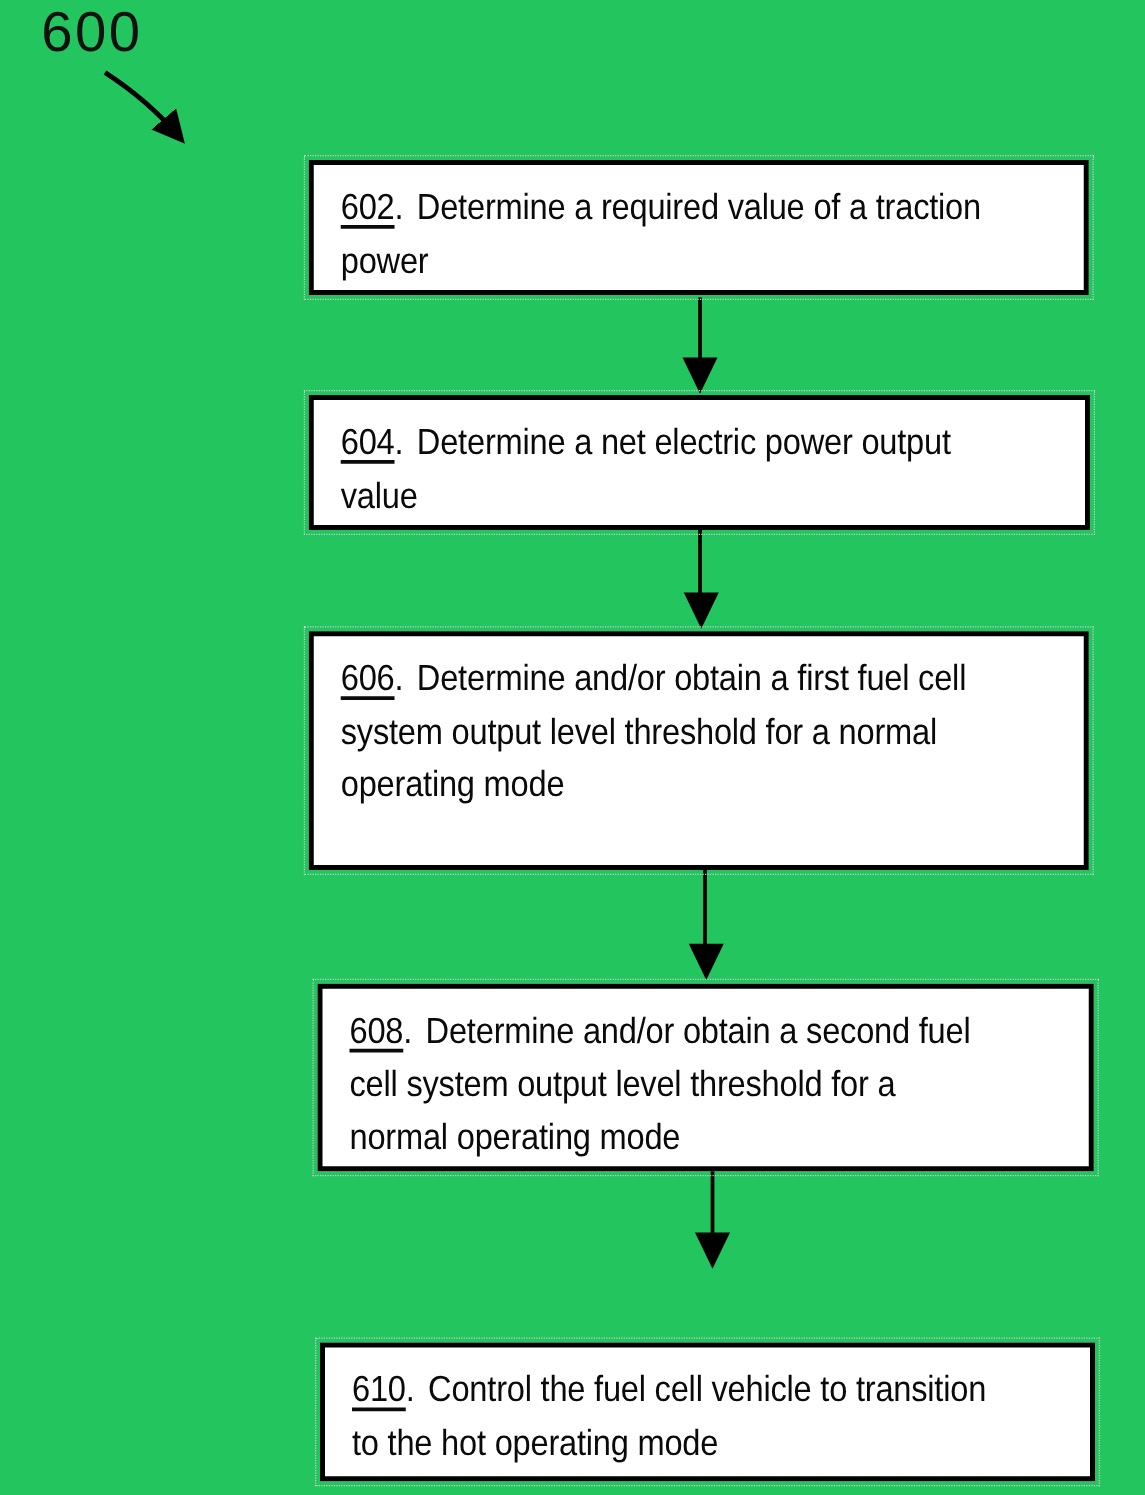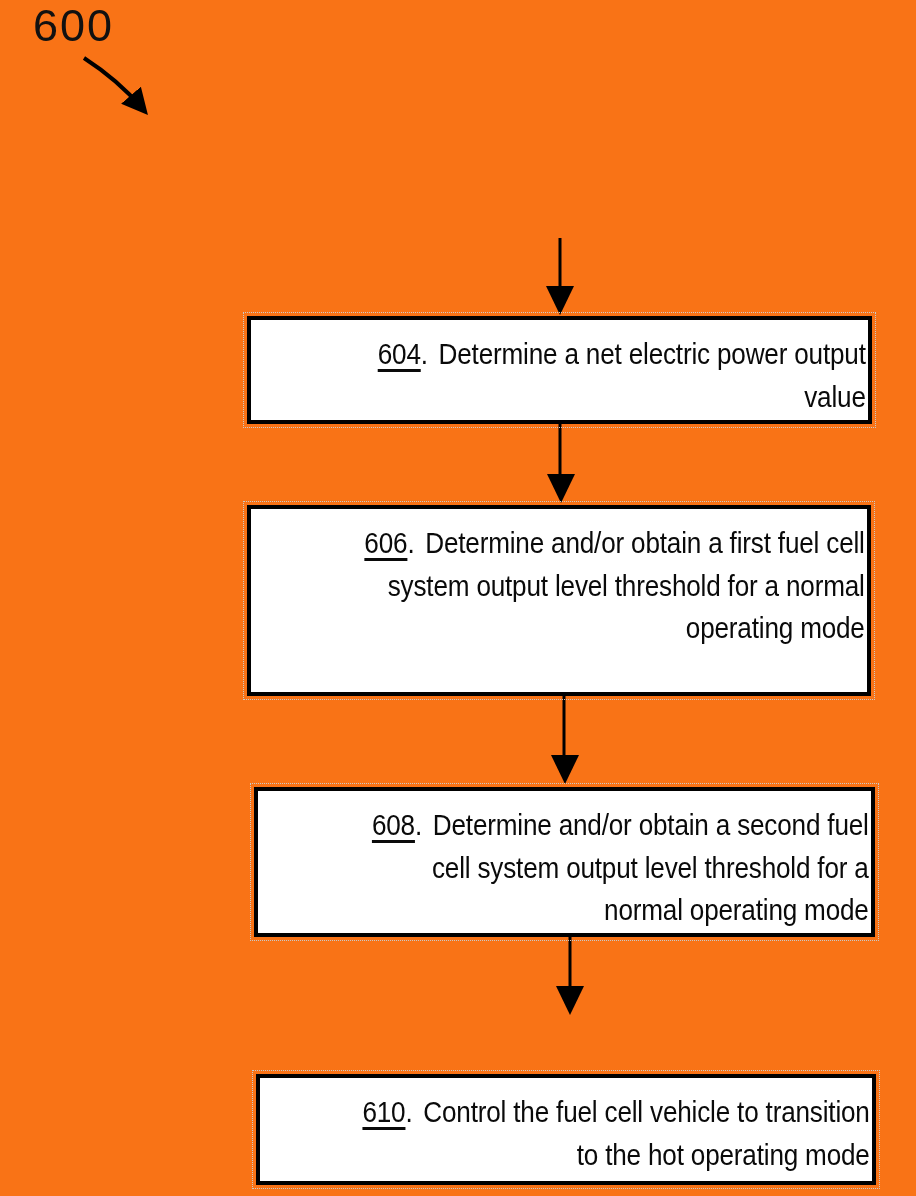--- a/index.html
+++ b/index.html
@@ -1,18 +1,18 @@
 <!DOCTYPE html>
 <html><head>
 <meta charset="utf-8">
 <style>
   * { margin:0; padding:0; box-sizing:border-box; }
   html,body { width:916px; height:1196px; background:#ffffff;
               font-family:"Liberation Sans", sans-serif; }
-  .canvas { position:relative; width:916px; height:1196px; background:#f97316; overflow:hidden;text-align:right; }
+  .canvas { position:relative; width:916px; height:1196px; background:#22c55e; overflow:hidden; }
 
   .ref-label { position:absolute; left:33px; top:0px; font-size:45px;
                letter-spacing:2px; color:#111; }
 
   .box { position:absolute; border:4px solid #000; background:#fff;
          outline:1px dotted #c9c9c9; outline-offset:3px; }
 
   .box-text { padding:13px 8px 0 24px; font-size:29px; line-height:42.5px;
               color:#0a0a0a; letter-spacing:-0.2px; white-space:nowrap;
               width:112%; transform:scaleX(0.9); transform-origin:left top; }
@@ -58,20 +58,26 @@
       <line x1="564" y1="696" x2="564" y2="758"></line>
       <polygon points="565,784 551,755 579,755"></polygon>
     </g>
 
     <g>
       <line x1="570" y1="936" x2="570" y2="989"></line>
       <polygon points="570,1015 556,986 584,986"></polygon>
     </g>
   </svg>
 
+  <div class="box" style="left:247px; top:128px; width:624px; height:108px">
+    <div class="box-text">
+      <div><span class="num">602</span><span class="sep">.</span><span>Determine a required value of a traction</span></div>
+      <div>power</div>
+    </div>
+  </div>
 
   <div class="box" style="left:247px; top:316px; width:625px; height:108px">
     <div class="box-text">
       <div><span class="num">604</span><span class="sep">.</span><span>Determine a net electric power output</span></div>
       <div>value</div>
     </div>
   </div>
 
   <div class="box" style="left:247px; top:505px; width:624px; height:191px">
     <div class="box-text">

